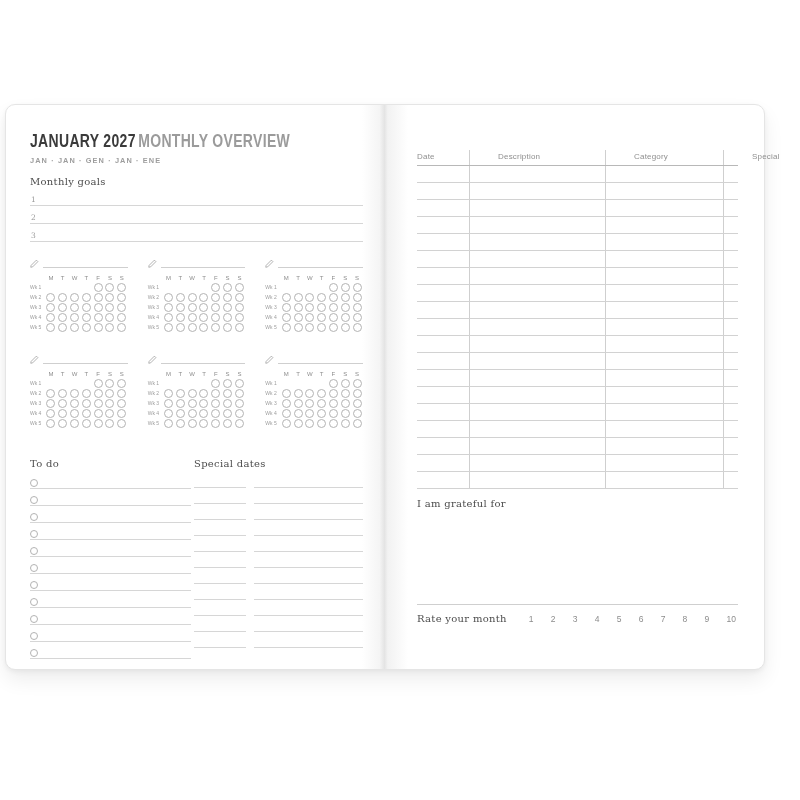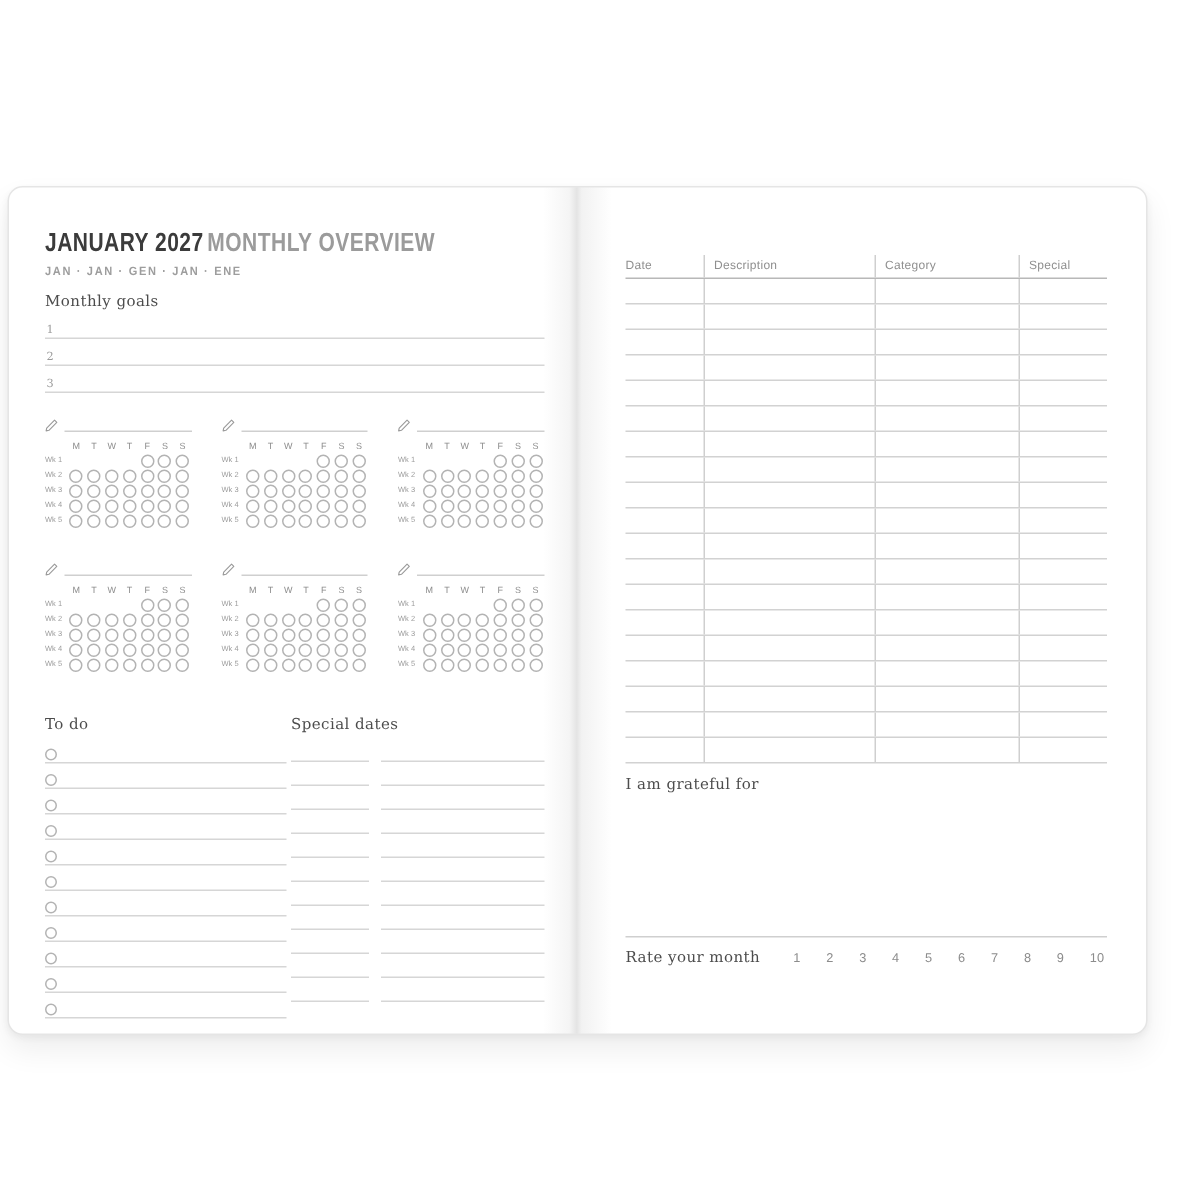--- a/index.html
+++ b/index.html
@@ -1,18 +1,18 @@
 <!DOCTYPE html>
 <html><head>
 <meta charset="utf-8">
 <style>
   html,body{margin:0;padding:0;}
   body{width:800px;height:800px;background:#ffffff;position:relative;overflow:hidden;
        font-family:"Liberation Sans",sans-serif;color:#4c4c4c;}
-  .book{position:absolute;left:5px;top:124px;width:760px;height:566px;display:flex;
+  .book{position:absolute;left:5px;top:104px;width:760px;height:566px;display:flex;
         background:#fff;border:1px solid #e5e5e5;border-radius:10px;box-sizing:border-box;
         box-shadow:0 10px 20px rgba(0,0,0,0.07),0 2px 5px rgba(0,0,0,0.05);}
   .page{width:50%;position:relative;box-sizing:border-box;}
   .page.left{padding:26px 22px 0 24px;}
   .page.right{padding:40px 26px 0 32px;}
   .spine{position:absolute;left:50%;top:0;bottom:0;width:46px;transform:translateX(-50%);
          pointer-events:none;
          background:linear-gradient(to right,rgba(255,255,255,0) 0%,rgba(110,110,110,0.07) 38%,
                     rgba(95,95,95,0.17) 49%,rgba(110,110,110,0.09) 56%,rgba(255,255,255,0) 100%);}
   
@@ -42,21 +42,21 @@
   #bottom-cols{margin-top:30px;display:grid;grid-template-columns:161px 1fr;column-gap:3px;}
   .todo-rows,.date-rows{margin-top:3px;}
   .todo-row{position:relative;height:16px;border-bottom:1px solid #d6d6d6;}
   .todo-circle{position:absolute;left:0;bottom:1px;width:8px;height:8px;box-sizing:border-box;
                border:1px solid #b3b3b3;border-radius:50%;}
   .date-row{display:flex;height:16px;column-gap:8px;}
   .date-short{width:52px;border-bottom:1px solid #d6d6d6;}
   .date-long{flex:1;border-bottom:1px solid #d6d6d6;}
   
   #expense-table{margin-top:5px;}
-  .exp-header,.exp-row{display:grid;grid-template-columns:53px 114px 96px 1fr;}
+  .exp-header,.exp-row{display:grid;grid-template-columns:53px 114px 96px 1fr;gap:22px;}
   .exp-header{height:15px;border-bottom:1px solid #b8b8b8;}
   .exp-hcell{font-size:8px;color:#8f8f8f;line-height:14px;letter-spacing:0.2px;}
   .exp-hcell + .exp-hcell,.exp-cell + .exp-cell{padding-left:6px;}
   .exp-hcell:not(:last-child),.exp-cell:not(:last-child){border-right:1px solid #cfcfcf;}
   .exp-row{height:16px;border-bottom:1px solid #d2d2d2;}
   #grateful-label{margin-top:9px;}
   .rate-row{position:absolute;left:32px;right:26px;bottom:45px;border-top:1px solid #cfcfcf;
             padding-top:8px;display:flex;align-items:baseline;}
   .rate-nums{flex:1;display:flex;justify-content:space-between;margin-left:22px;padding-right:2px;}
   .rate-num{font-size:8.5px;color:#8c8c8c;}

